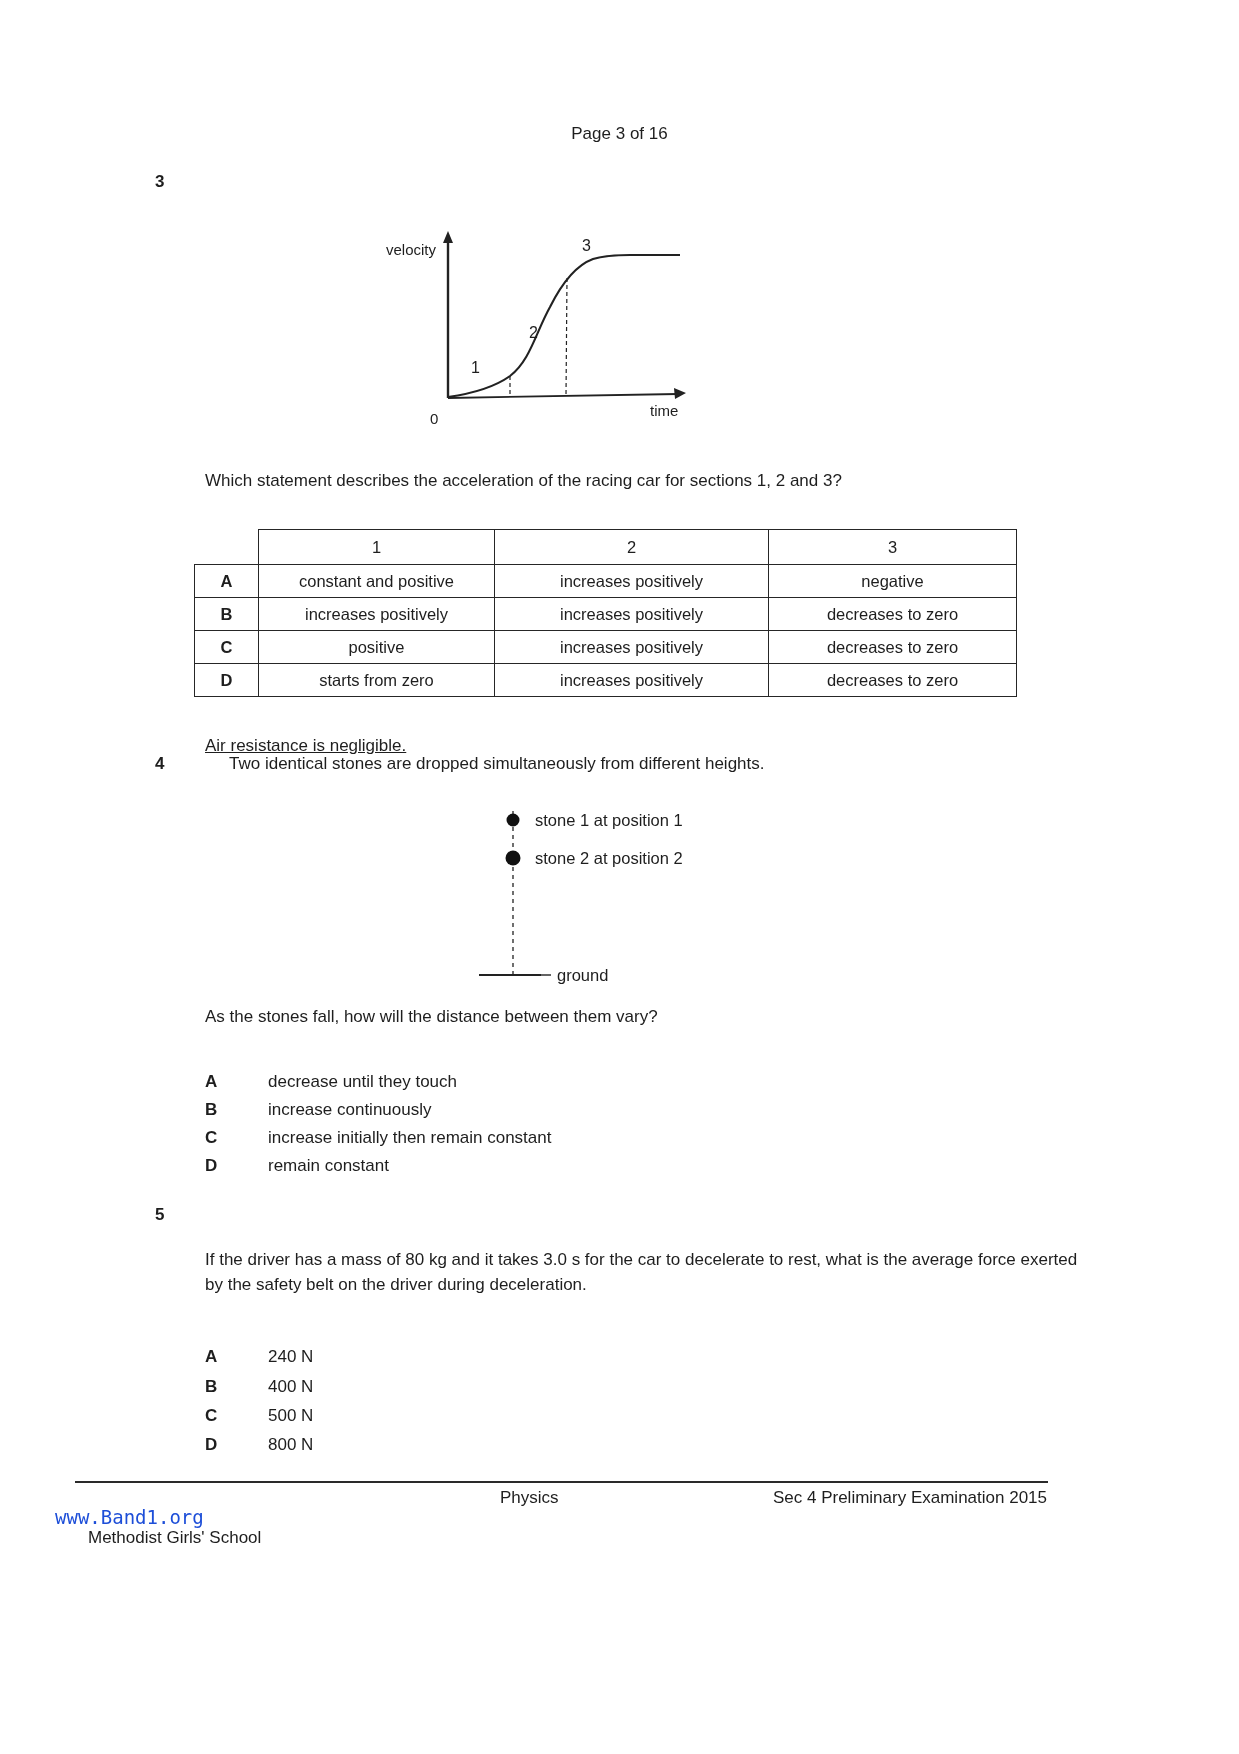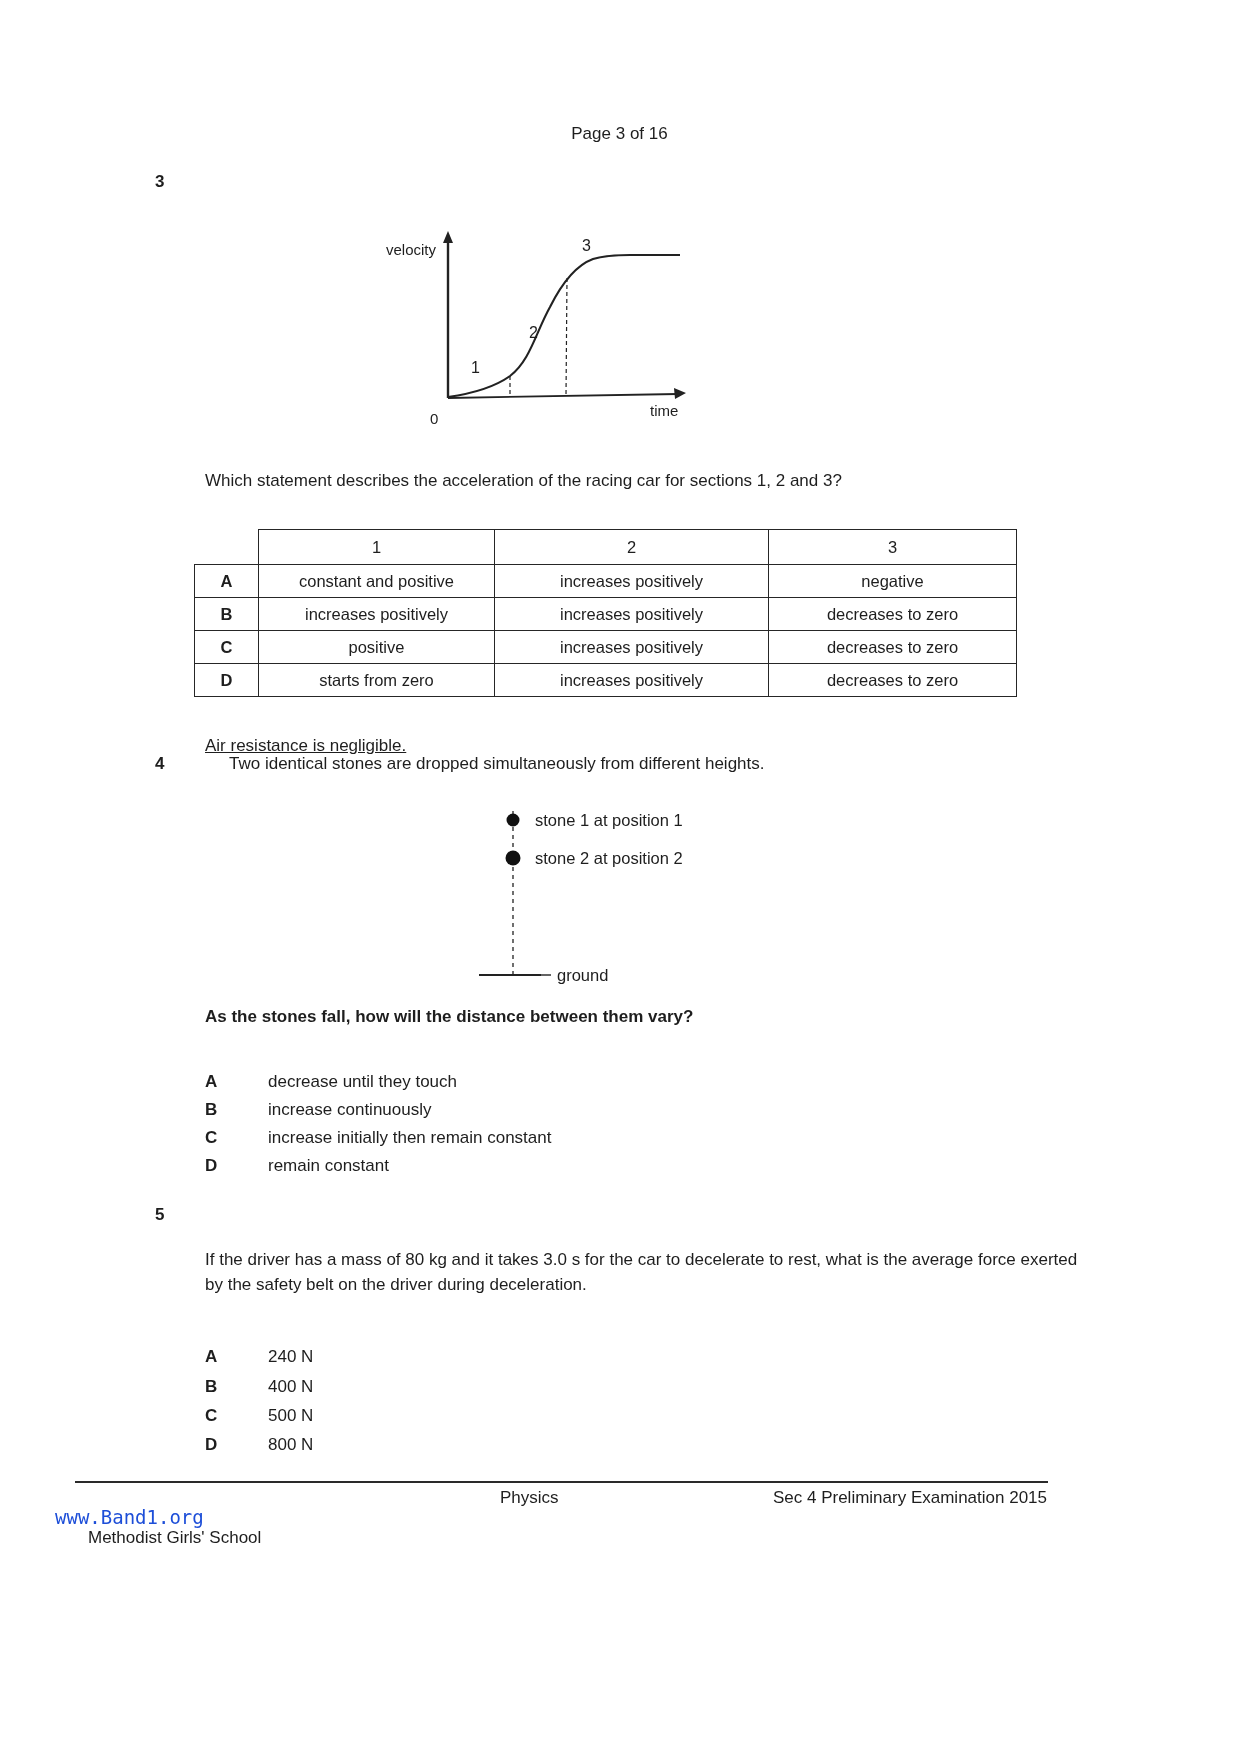--- a/index.html
+++ b/index.html
@@ -131,21 +131,21 @@
     <line x1="38" y1="8" x2="38" y2="172" stroke="#222" stroke-width="1.3" stroke-dasharray="4,4"></line>
     <circle cx="38" cy="17" r="6.5" fill="#111"></circle>
     <circle cx="38" cy="55" r="7.5" fill="#111"></circle>
     <line x1="4" y1="172" x2="66" y2="172" stroke="#222" stroke-width="2.2"></line>
     <line x1="66" y1="172" x2="76" y2="172" stroke="#222" stroke-width="1.4"></line>
     <text x="60" y="23" font-size="16.5">stone 1 at position 1</text>
     <text x="60" y="61" font-size="16.5">stone 2 at position 2</text>
     <text x="82" y="178" font-size="16.5">ground</text>
   </svg>
 
-  <div class="abs txt" style="left:205px; top:1005px; width:880px;font-weight:bold;">As the stones fall, how will the distance between them vary?</div>
+  <div class="abs txt" style="left:205px; top:1005px; width:880px;">As the stones fall, how will the distance between them vary?</div>
 
   <div class="abs txt opt" style="left:205px; top:1070px; width:700px;">
     <span class="letter">A</span>
     <span>decrease until they touch</span>
   </div>
   <div class="abs txt opt" style="left:205px; top:1098px; width:700px;">
     <span class="letter">B</span>
     <span>increase continuously</span>
   </div>
   <div class="abs txt opt" style="left:205px; top:1126px; width:700px;">

